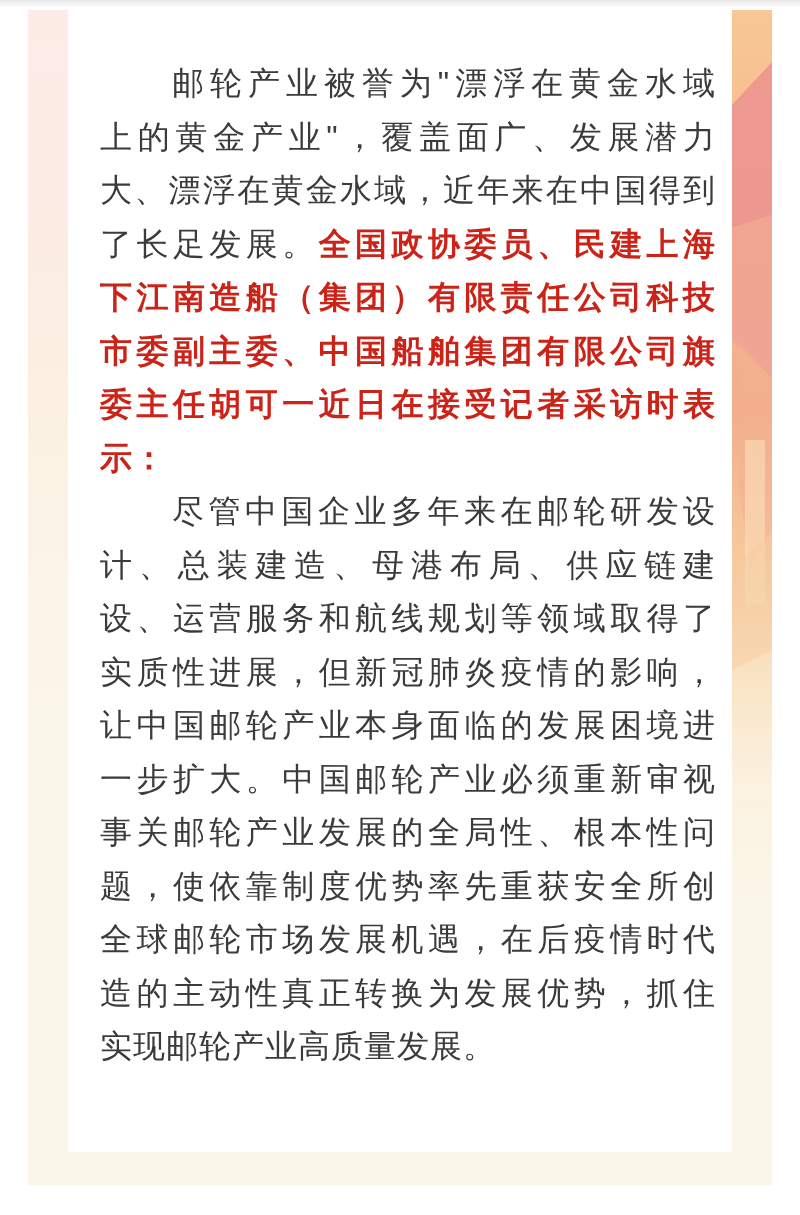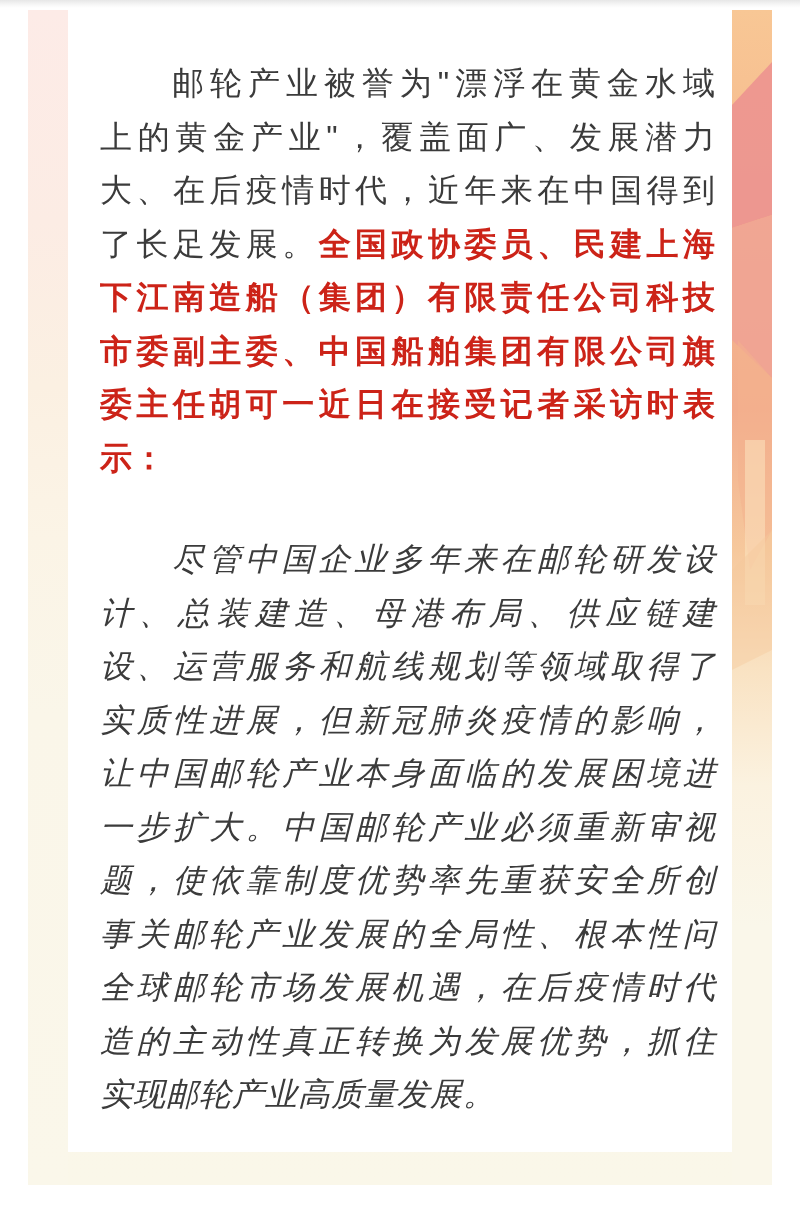--- a/index.html
+++ b/index.html
@@ -35,21 +35,21 @@
     overflow: hidden;
   }
   .article {
     padding: 47px 16px 20px 32px;
     font-size: 32px;
     line-height: 53.5px;
     letter-spacing: 1px;
     color: #3b3b3b;
   }
   .para { margin: 0; }
-  .para.italic { font-style: italic; margin-top: 48px; }
+  .para.italic { }
   .line {
     text-align: justify;
     text-align-last: justify;
     white-space: nowrap;
   }
   .line.indent { padding-left: 72px; }
   .line.last { text-align-last: left; }
   .seg.red { color: #cc2318; font-weight: 700; margin-top: 32px; }
 </style>
 </head>
@@ -79,35 +79,35 @@
       <polygon points="6,330 40,368 40,520 18,560 6,470" fill="#f3b18d" opacity="0.5"></polygon>
       <rect x="13" y="430" width="20" height="165" fill="#fbe3c0" opacity="0.55"></rect>
       <polygon points="0,560 40,520 40,640 0,660" fill="#f6c79b" opacity="0.4"></polygon>
     </svg>
   </div>
   <div class="content-box">
     <div class="article">
         <div class="para">
           <div class="line indent"><span class="seg">邮轮产业被誉为"漂浮在黄金水域</span></div>
           <div class="line"><span class="seg">上的黄金产业"，覆盖面广、发展潜力</span></div>
-          <div class="line"><span class="seg">大、在后疫情时代，近年来在中国得到</span></div>
+          <div class="line"><span class="seg">大、漂浮在黄金水域，近年来在中国得到</span></div>
           <div class="line"><span class="seg">了长足发展。</span><span class="seg red">全国政协委员、民建上海</span></div>
           <div class="line"><span class="seg red">下江南造船（集团）有限责任公司科技</span></div>
           <div class="line"><span class="seg red">市委副主委、中国船舶集团有限公司旗</span></div>
           <div class="line"><span class="seg red">委主任胡可一近日在接受记者采访时表</span></div>
           <div class="line last"><span class="seg red">示：</span></div>
         </div>
         <div class="para italic">
           <div class="line indent"><span class="seg">尽管中国企业多年来在邮轮研发设</span></div>
           <div class="line"><span class="seg">计、总装建造、母港布局、供应链建</span></div>
           <div class="line"><span class="seg">设、运营服务和航线规划等领域取得了</span></div>
           <div class="line"><span class="seg">实质性进展，但新冠肺炎疫情的影响，</span></div>
           <div class="line"><span class="seg">让中国邮轮产业本身面临的发展困境进</span></div>
           <div class="line"><span class="seg">一步扩大。中国邮轮产业必须重新审视</span></div>
+          <div class="line"><span class="seg">事关邮轮产业发展的全局性、根本性问</span></div>
           <div class="line"><span class="seg">题，使依靠制度优势率先重获安全所创</span></div>
-          <div class="line"><span class="seg">事关邮轮产业发展的全局性、根本性问</span></div>
           <div class="line"><span class="seg">全球邮轮市场发展机遇，在后疫情时代</span></div>
           <div class="line"><span class="seg">造的主动性真正转换为发展优势，抓住</span></div>
           <div class="line last"><span class="seg">实现邮轮产业高质量发展。</span></div>
         </div>
       </div>
   </div>
 </div>
 
 </body></html>

